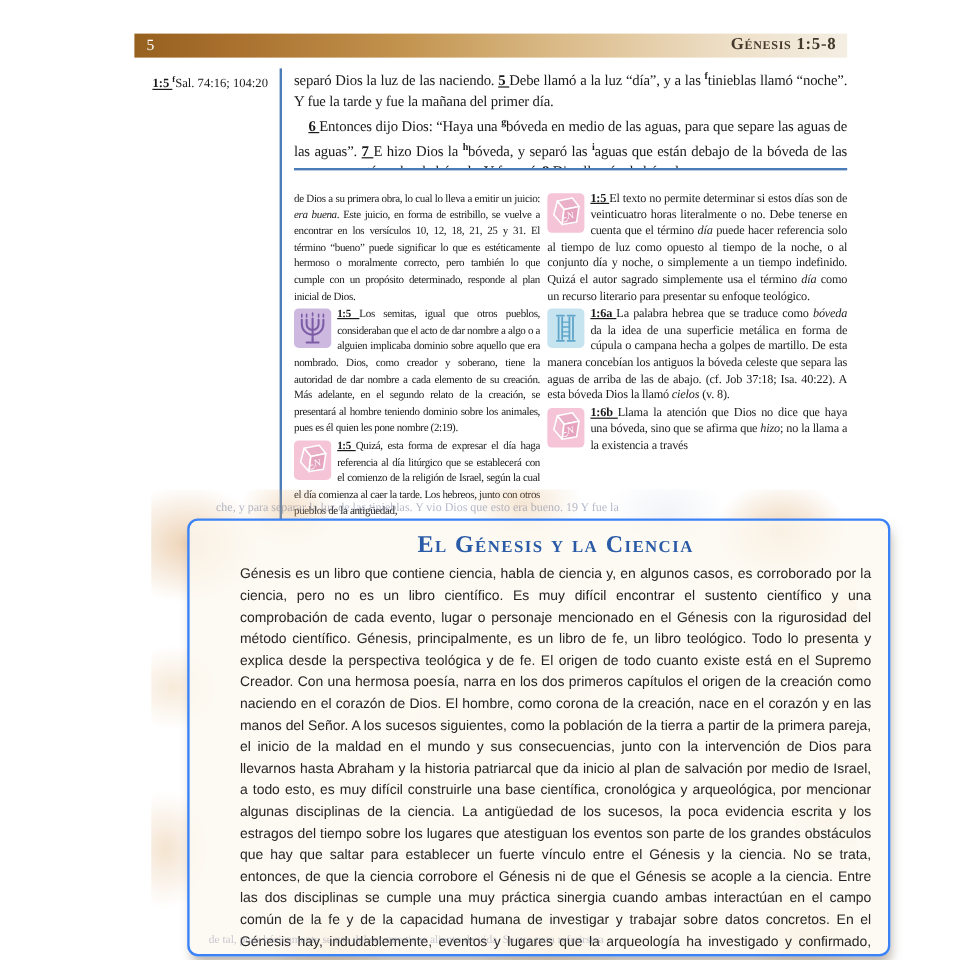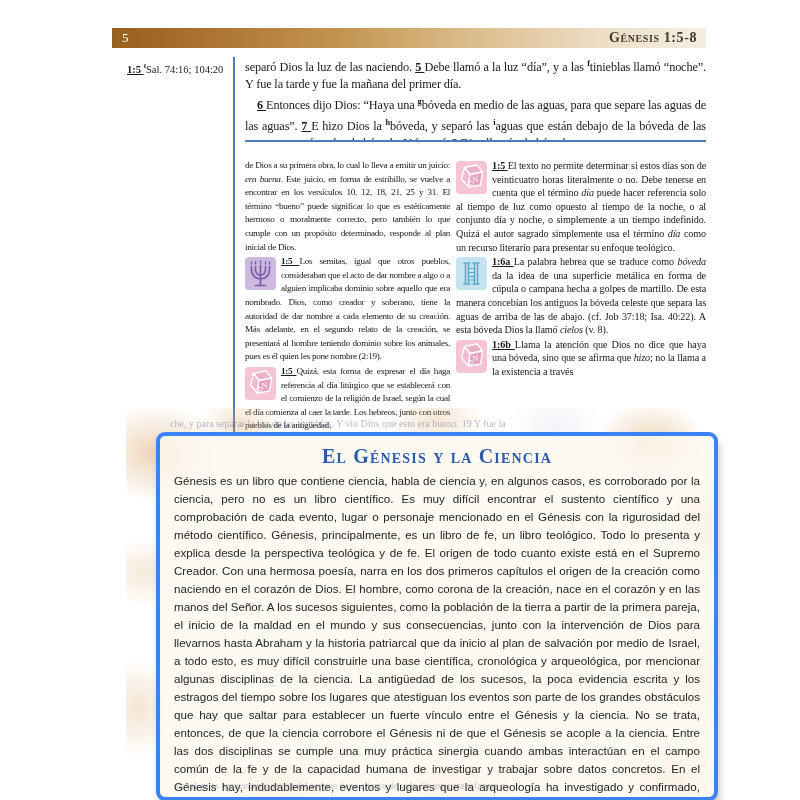--- a/index.html
+++ b/index.html
@@ -54,26 +54,26 @@
       radial-gradient(70px 55px at 545px 370px, rgba(210,148,80,.35), rgba(210,148,80,0) 70%),
       radial-gradient(90px 60px at 330px 382px, rgba(222,168,100,.30), rgba(222,168,100,0) 70%),
       radial-gradient(75px 55px at 150px 378px, rgba(214,152,82,.33), rgba(214,152,82,0) 70%),
       radial-gradient(55px 70px at 12px 300px, rgba(220,164,100,.30), rgba(220,164,100,0) 70%),
       radial-gradient(60px 50px at 18px 165px, rgba(226,180,120,.28), rgba(226,180,120,0) 70%),
       radial-gradient(160px 120px at 300px 200px, rgba(238,214,180,.25), rgba(238,214,180,0) 75%),
       radial-gradient(70px 50px at 430px 20px, rgba(165,180,205,.15), rgba(165,180,205,0) 70%);}
 
   .ghost{font-size:10px;color:rgba(108,115,150,.5);white-space:nowrap;overflow:hidden;
     filter:blur(.4px);}
-  .ghost-a{position:absolute;left:170px;top:418px;width:472px;height:13px;font-family:Liberation Serif, serif;}
+  .ghost-a{position:absolute;left:180px;top:418px;width:472px;height:13px;font-family:Liberation Serif, serif;}
   .ghost-b{position:absolute;left:16px;right:16px;bottom:6px;font-size:9.5px;color:rgba(120,125,158,.42);}
 
   .feature-box{position:absolute;left:156px;top:432px;width:554px;height:361px;
-    background:rgba(253,249,240,.78);border:4px solid #3b82f6;border-radius:9px;
-    box-shadow:2px 7px 9px -2px rgba(130,115,95,.55);overflow:hidden;}
+    background:rgba(253,249,240,.78);border:2px solid #3b82f6;border-radius:9px;
+    box-shadow:2px 7px 9px -2px rgba(130,115,95,.55);overflow:hidden;padding-left:28px;}
   .box-title{margin-top:9px;text-align:center;font-variant:small-caps;font-weight:bold;
     font-size:20px;letter-spacing:1.2px;color:#2b5ba6;}
   .box-body{margin:4px 14px 0 14px;font-family:"Liberation Sans",sans-serif;
     font-size:11.6px;line-height:18px;text-align:justify;color:#242424;}
 </style>
 </head>
 <body>
 
 <div class="page">
 

